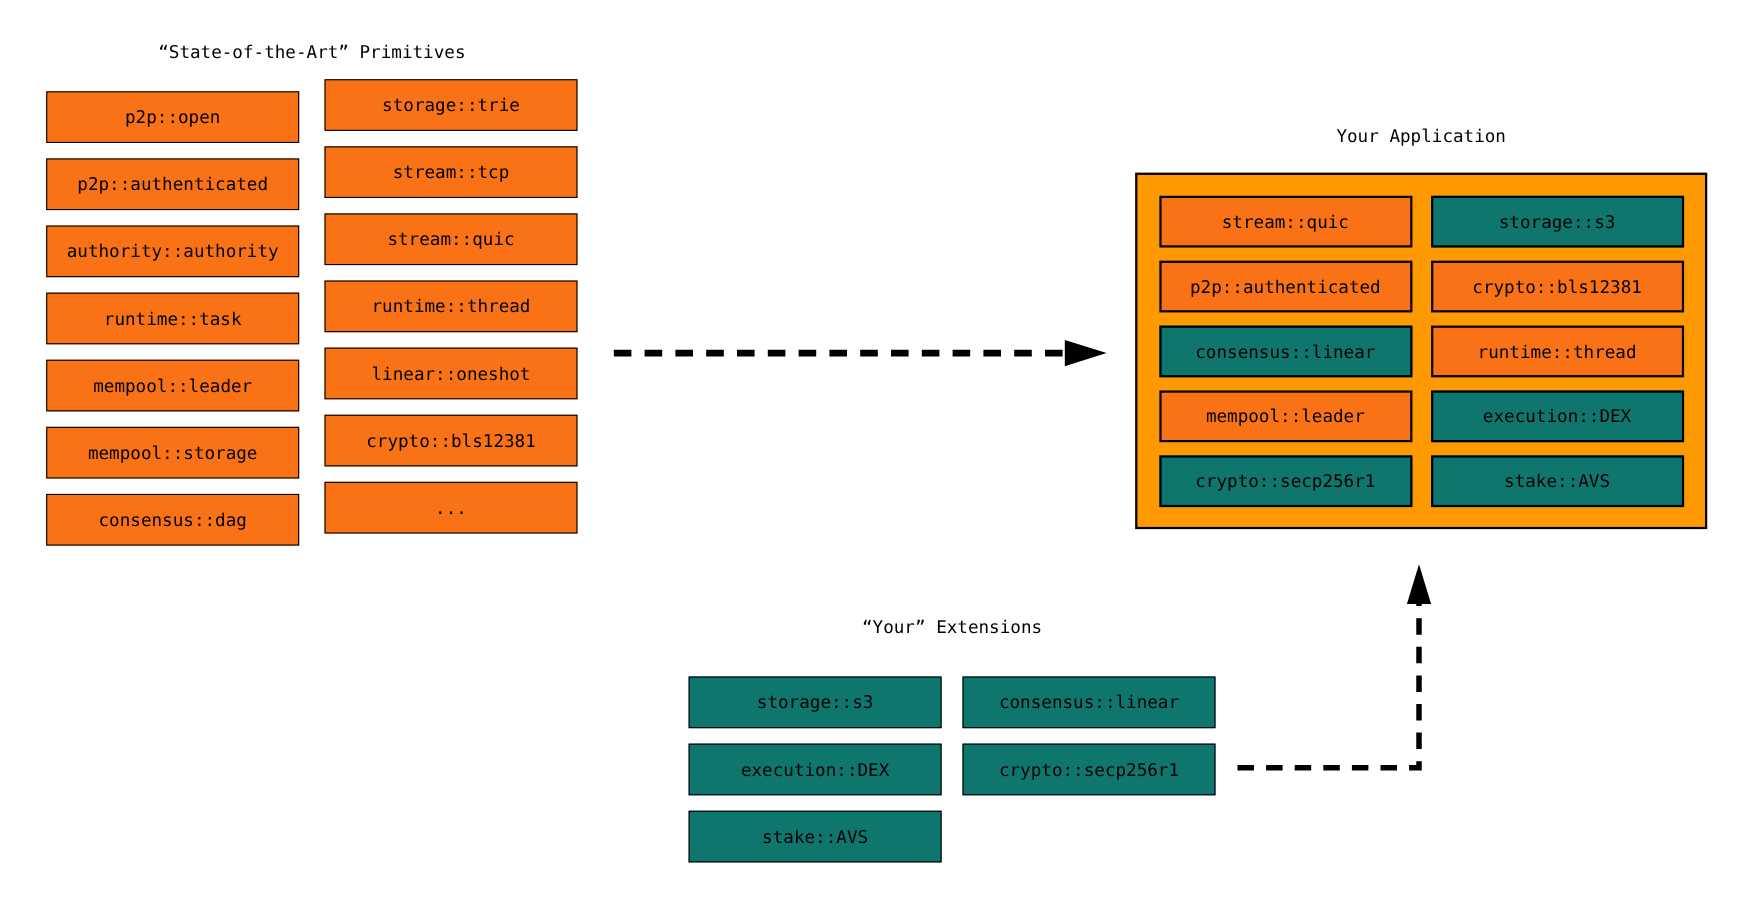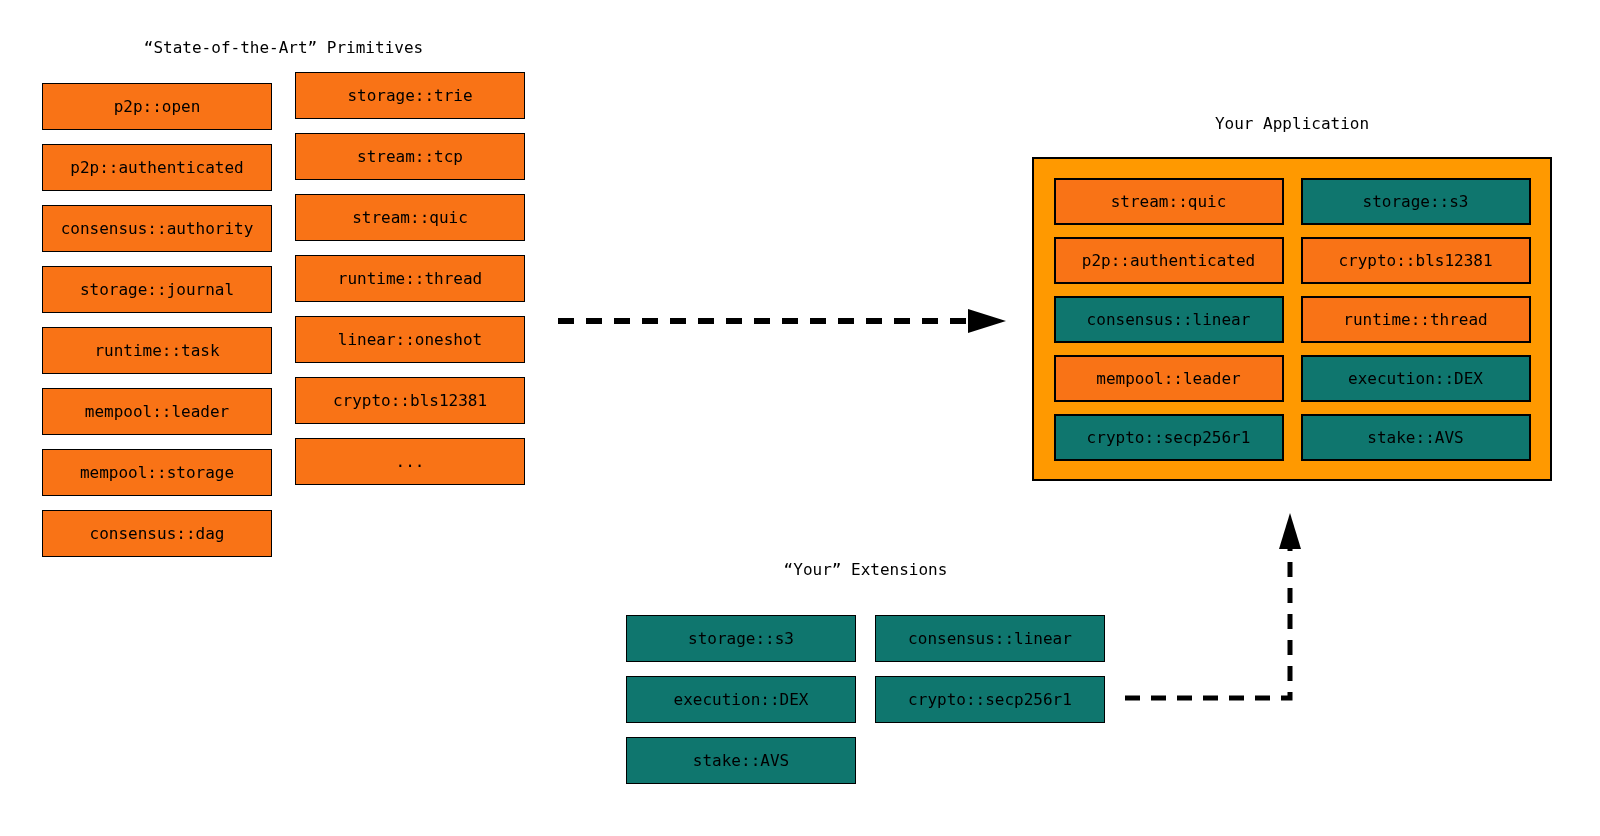--- a/index.html
+++ b/index.html
@@ -74,22 +74,21 @@
 </head>
 <body>
 
 <div class="canvas">
 
   <div class="section-title title-primitives">“State-of-the-Art” Primitives</div>
 
   <div class="col col-prim-1">
     <div class="box v-green">p2p::open</div>
     <div class="box v-green">p2p::authenticated</div>
-    <div class="box v-green">consensus::authority</div>
-    <div class="box v-green">storage::journal</div>
+    <div class="box v-green">authority::authority</div>
     <div class="box v-green">runtime::task</div>
     <div class="box v-green">mempool::leader</div>
     <div class="box v-green">mempool::storage</div>
     <div class="box v-green">consensus::dag</div>
   </div>
 
   <div class="col col-prim-2">
     <div class="box v-green">storage::trie</div>
     <div class="box v-green">stream::tcp</div>
     <div class="box v-green">stream::quic</div>

